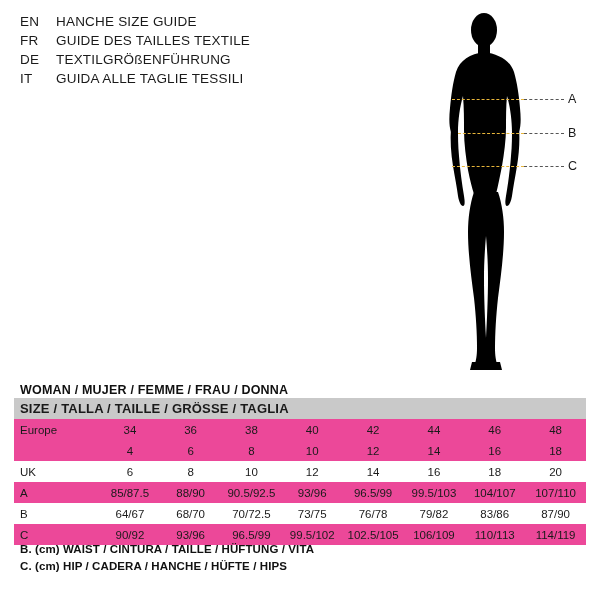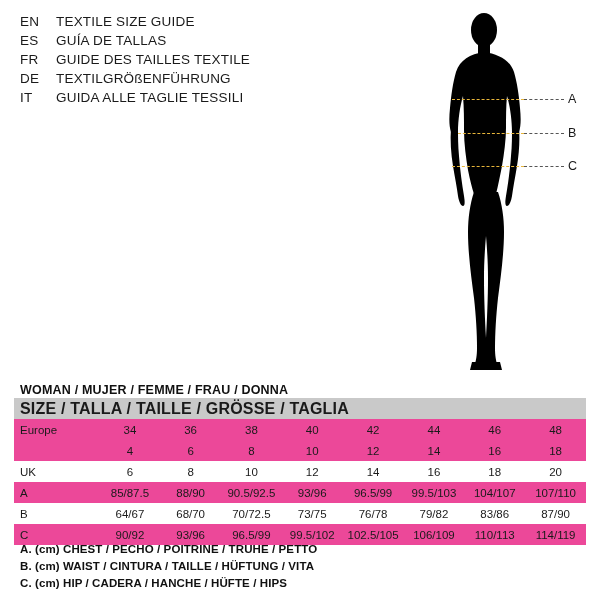--- a/index.html
+++ b/index.html
@@ -95,21 +95,21 @@
     font-size: 11.5px;
   }
   .size-table td {
     padding: 2px 0;
     height: 17px;
     line-height: 14px;
   }
   .size-table tr.head td {
     background: #c9c9c9;
     font-weight: bold;
-    font-size: 16px;
+    font-size: 13px;
     letter-spacing: 0.2px;
     padding-left: 6px;
     margin-left: 48px;
   }
   .size-table tr.band td {
     background: #ec4899;
   }
   .size-table tr.plain td {
     background: #ffffff;
   }
@@ -139,25 +139,21 @@
   }
 </style>
 </head>
 <body>
 
 <div class="page">
 
   <div class="lang-block">
     <div class="lang-row">
       <span class="lang-code">EN</span>
-      <span class="lang-title">TEXTILE SIZE GUIDE</span>
-    </div>
-    <div class="lang-row">
-      <span class="lang-code">ES</span>
-      <span class="lang-title">GUÍA DE TALLAS</span>
+      <span class="lang-title">HANCHE SIZE GUIDE</span>
     </div>
     <div class="lang-row">
       <span class="lang-code">FR</span>
       <span class="lang-title">GUIDE DES TAILLES TEXTILE</span>
     </div>
     <div class="lang-row">
       <span class="lang-code">DE</span>
       <span class="lang-title">TEXTILGRÖßENFÜHRUNG</span>
     </div>
     <div class="lang-row">
@@ -307,18 +303,17 @@
         <td class="val">99.5/102</td>
         <td class="val">102.5/105</td>
         <td class="val">106/109</td>
         <td class="val">110/113</td>
         <td class="val">114/119</td>
       </tr>
     </tbody>
   </table>
 
   <div class="legend">
-    <div class="legend-row">A. (cm) CHEST / PECHO / POITRINE / TRUHE / PETTO</div>
     <div class="legend-row">B. (cm) WAIST / CINTURA / TAILLE / HÜFTUNG / VITA</div>
     <div class="legend-row">C. (cm) HIP / CADERA / HANCHE / HÜFTE / HIPS</div>
   </div>
 
 </div>
 
 </body></html>

